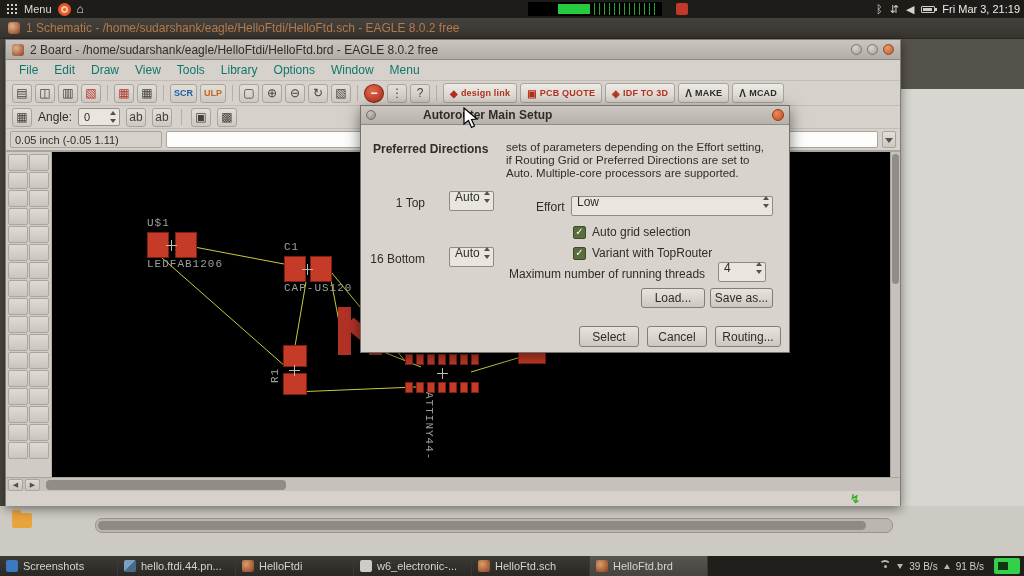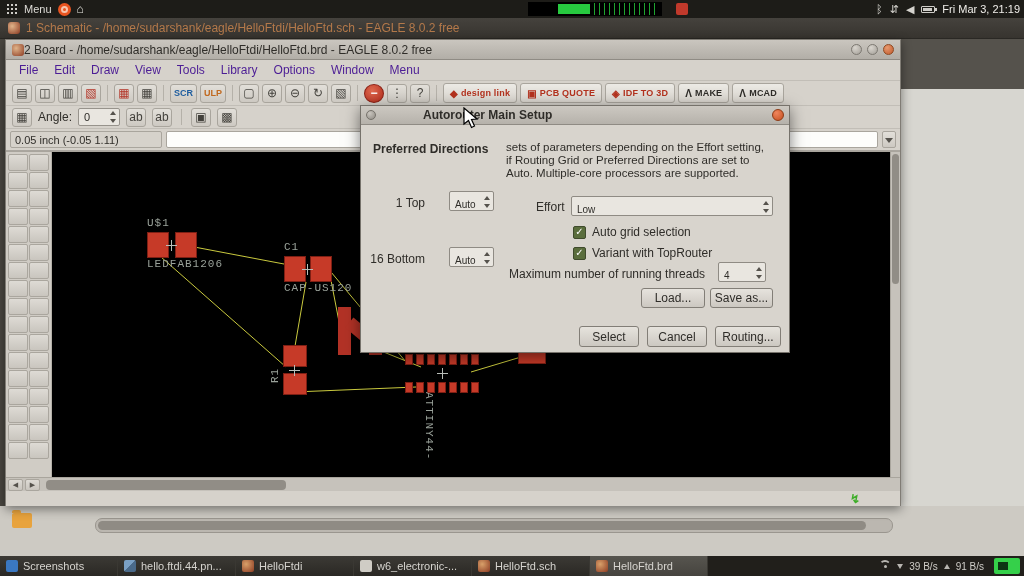--- a/index.html
+++ b/index.html
@@ -30,26 +30,26 @@
 .behind-right{position:absolute;left:901px;top:39px;width:123px;height:467px;background:#55524c;z-index:1}
 .behind-right::after{content:"";position:absolute;left:0;top:50px;right:0;bottom:0;background:#d7d6d0}
 .behind-bottom{position:absolute;left:0;top:506px;width:1024px;height:50px;background:#cdcac3;z-index:1}
 .folder-icon{position:absolute;left:12px;top:7px;width:20px;height:15px;background:#e8a33d;border-radius:2px}
 .folder-icon::before{content:"";position:absolute;top:-3px;left:0;width:9px;height:3px;background:#e8a33d;border-radius:2px 2px 0 0}
 .behind-hscroll{position:absolute;left:95px;top:12px;width:798px;height:15px;background:#bbb7b0;border:1px solid #9a968f;border-radius:7px}
 .behind-hscroll .handle{position:absolute;left:2px;top:2px;width:768px;height:9px;background:#8f8b84;border-radius:5px}
 
 
 .board-window{position:absolute;left:5px;top:39px;width:896px;height:467px;background:#d6d2cb;border:1px solid #807c75;box-shadow:0 3px 10px rgba(0,0,0,.45);z-index:10}
-.bw-titlebar{position:absolute;left:0;top:0;right:0;height:20px;background:linear-gradient(#cac6bf,#b2aea7);display:flex;align-items:center;padding:0 6px;border-bottom:1px solid #8f8b84}
+.bw-titlebar{position:absolute;left:0;top:0;right:0;height:20px;background:linear-gradient(#cac6bf,#b2aea7);display:flex;align-items:center;gap:6px;padding:0 6px;border-bottom:1px solid #8f8b84}
 .bw-title{font-size:12px;color:#2f2d29;white-space:nowrap}
 .winbtns{margin-left:auto;display:flex;gap:5px}
 .wb{width:11px;height:11px;border-radius:50%;border:1px solid #7d7972;background:radial-gradient(circle at 35% 30%,#d9d5ce,#a29e97)}
 .wb.close{background:radial-gradient(circle at 35% 30%,#e89a6f,#c05a2e);border-color:#8f4a22}
-.bw-menubar{position:absolute;left:0;top:20px;right:0;height:21px;display:flex;align-items:center;padding:0 6px;gap:2px;background:#d6d2cb;border-bottom:1px solid #c2beb7;font-size:12px;color:#4c1d95}
+.bw-menubar{position:absolute;left:0;top:20px;right:0;height:21px;display:flex;align-items:center;padding:0 6px;gap:2px;background:#d6d2cb;border-bottom:1px solid #c2beb7;font-size:12px;color:#0f766e}
 .menu-item{padding:2px 7px;border-radius:2px}
 .bw-toolbar{position:absolute;left:0;top:41px;right:0;height:25px;display:flex;align-items:center;padding:0 6px;gap:3px;background:#d6d2cb;border-bottom:1px solid #c2beb7}
 .tb{width:20px;height:19px;display:inline-flex;align-items:center;justify-content:center;font-size:12px;color:#44423d;background:linear-gradient(#e2dfd9,#cdc9c2);border:1px solid #a9a59d;border-radius:3px;flex:0 0 auto}
 .tb.red{color:#b33326}
 .tb.stop{color:#fff;background:radial-gradient(circle at 40% 35%,#e06a50,#b02a1a);border-color:#8c2014;border-radius:50%;font-weight:bold}
 .badge{height:19px;padding:0 3px;display:inline-flex;align-items:center;font-size:9px;font-weight:bold;border:1px solid #a9a59d;border-radius:3px;background:linear-gradient(#e2dfd9,#cdc9c2)}
 .badge.blue{color:#1d5c9e}
 .badge.orange{color:#c0681e}
 .tb-sep{width:7px;height:18px;position:relative;flex:0 0 auto}
 .tb-sep::after{content:"";position:absolute;left:3px;top:1px;bottom:1px;width:1px;background:#b5b1a9}
@@ -108,21 +108,21 @@
 
 .dialog{position:absolute;left:360px;top:105px;width:430px;height:248px;background:#d8d4cd;border:1px solid #76726b;box-shadow:0 4px 14px rgba(0,0,0,.5);z-index:30;font-size:12px;color:#2f2d29}
 .dlg-titlebar{position:absolute;left:0;top:0;right:0;height:19px;background:linear-gradient(#ccc8c1,#b6b2ab);border-bottom:1px solid #8f8b84;display:flex;align-items:center;padding:0 5px}
 .dlg-menu{width:10px;height:10px;border-radius:50%;background:radial-gradient(circle at 35% 30%,#cac6bf,#8d8982);border:1px solid #76726b}
 .dlg-title{position:absolute;left:62px;font-weight:bold;font-size:12px;white-space:nowrap}
 .dlg-close{margin-left:auto;width:12px;height:12px;border-radius:50%;background:radial-gradient(circle at 35% 30%,#f0855c,#c44f20);border:1px solid #8f3a14}
 .dlg-body{position:absolute;left:0;top:19px;right:0;bottom:0}
 .pref-label{position:absolute;left:12px;top:17px;font-weight:bold}
 .desc{position:absolute;left:145px;top:16px;width:276px;font-size:11.5px;line-height:13px}
 .dlabel{position:absolute;white-space:nowrap}
-.dcombo{position:absolute;background:#e9e6e0;border:1px solid #8f8b84;border-radius:2px;display:flex;align-items:flex-end;padding:0 2px 0 5px;font-size:10px}
+.dcombo{position:absolute;background:#e9e6e0;border:1px solid #8f8b84;border-radius:2px;display:flex;align-items:center;padding:0 2px 8px 5px;font-size:12px}
 .dcheck{position:absolute;display:flex;align-items:center;gap:6px;white-space:nowrap}
 .cbox{width:13px;height:13px;background:#5a6d3c;border:1px solid #3f4a2c;border-radius:2px;color:#fff;font-size:10px;display:flex;align-items:center;justify-content:center;line-height:1;flex:0 0 auto}
 .dbtn{position:absolute;display:flex;align-items:center;justify-content:center;background:linear-gradient(#e6e3dd,#ccc8c1);border:1px solid #827e77;border-radius:3px;font-size:12px;color:#2f2d29;white-space:nowrap}
 
 
 .cursor{position:absolute;left:463px;top:107px;z-index:60}
 
 
 .taskbar{position:absolute;left:0;top:556px;width:1024px;height:20px;background:#211f1b;display:flex;align-items:center;z-index:50}
 .task-items{display:flex;height:100%}

